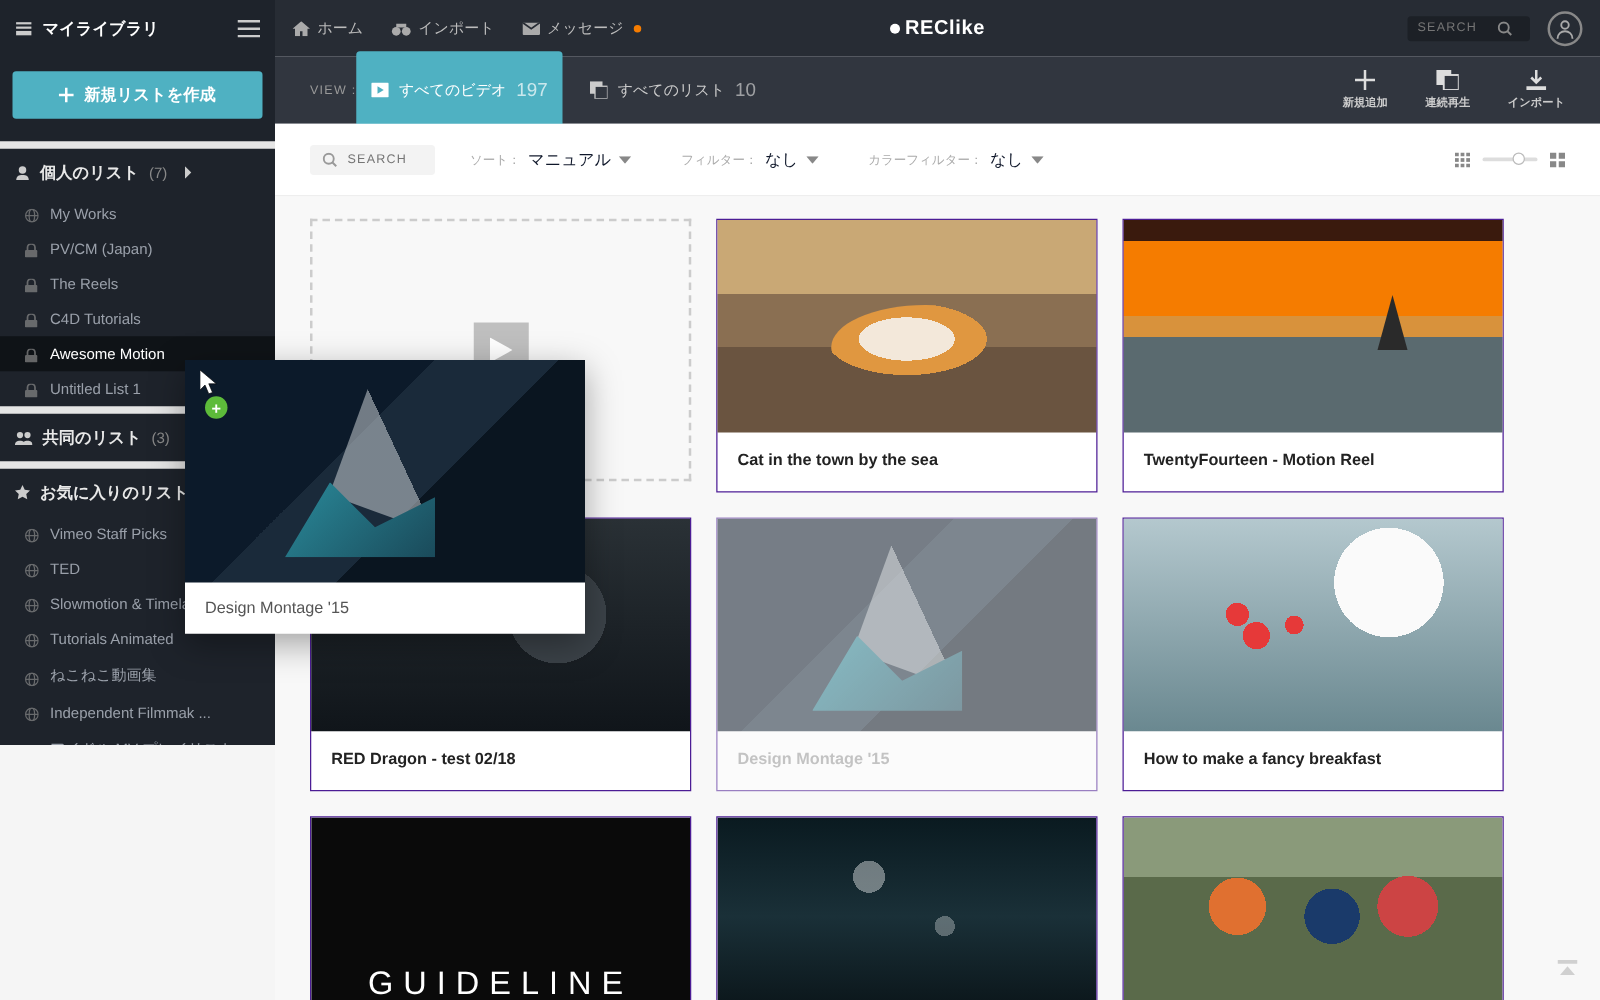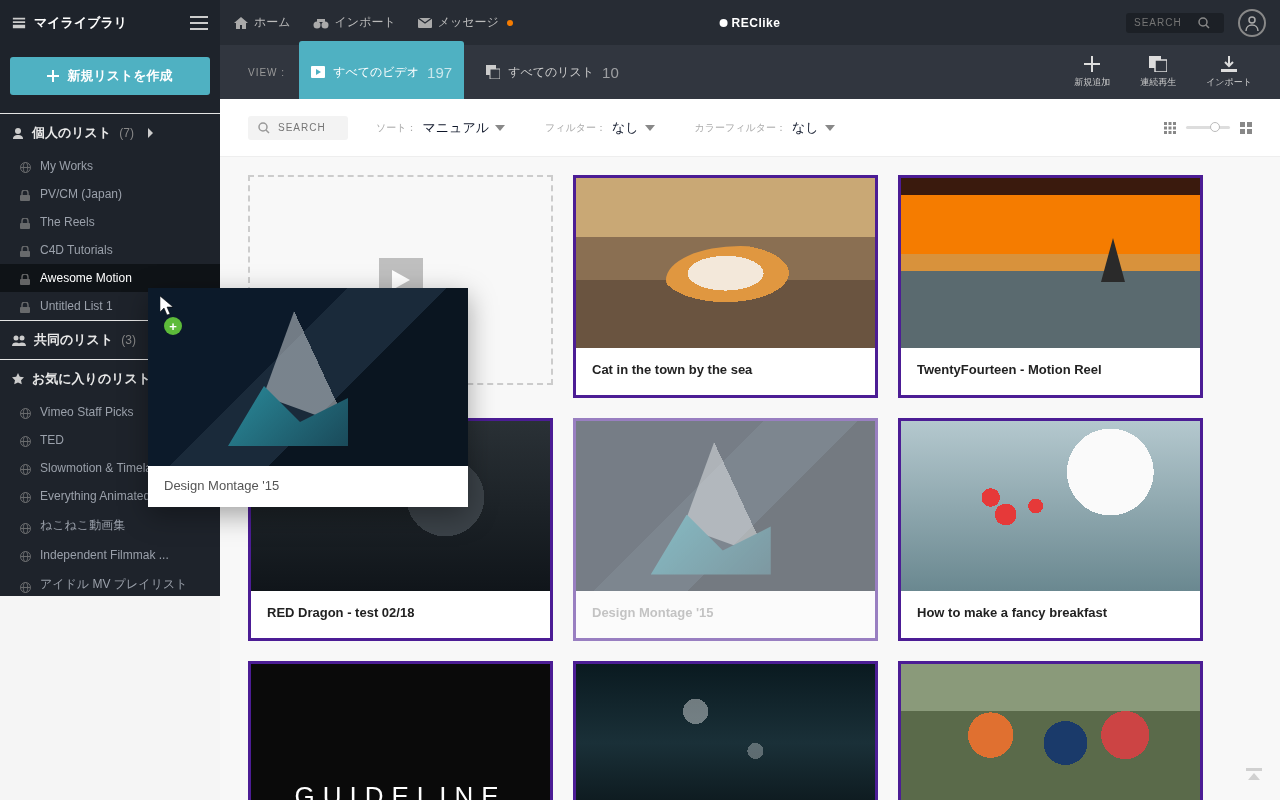--- a/index.html
+++ b/index.html
@@ -3,62 +3,62 @@
 <meta charset="utf-8">
 <style>
 * { margin: 0; padding: 0; box-sizing: border-box; font-family: -apple-system, "Hiragino Kaku Gothic Pro", Meiryo, sans-serif; }
 body { background: #f5f5f5; overflow: hidden; width: 1280px; height: 800px; position: relative; }
 
 
 .sidebar { position: absolute; left: 0; top: 0; width: 220px; height: 596px; background: #1e232b; color: #ccc; overflow: hidden; }
 .sb-hdr { height: 45px; display: flex; align-items: center; padding: 0 12px; font-size: 13px; font-weight: bold; color: #fff; }
 .sb-hdr .menu-icn { margin-left: auto; cursor: pointer; }
 .new-list-btn { margin: 12px 10px 18px; height: 38px; background: #4fb1c2; border-radius: 3px; display: flex; align-items: center; justify-content: center; color: #fff; font-size: 13px; font-weight: bold; cursor: pointer; gap: 8px; }
-.sec-title { padding: 10px 12px; font-size: 13px; color: #e8e8e8; font-weight: bold; display: flex; align-items: center; gap: 8px; border-top: 1px solid #e5e5e5; cursor: pointer; }
+.sec-title { padding: 10px 12px; font-size: 13px; color: #e8e8e8; font-weight: bold; display: flex; align-items: center; gap: 8px; border-top: 6px solid #e5e5e5; cursor: pointer; }
 .sec-title .cnt { color: #888; font-weight: normal; font-size: 12px; }
 .sec-title .chev { margin-left: 4px; }
 .li-item { padding: 7px 12px 7px 20px; font-size: 12px; color: #9aa0aa; display: flex; align-items: flex-end; gap: 8px; cursor: pointer; white-space: nowrap; overflow: hidden; text-overflow: ellipsis; }
 .li-item.active { background: #0f1317; color: #fff; }
 .li-item .icn { width: 12px; display: inline-block; opacity: .7; }
 
 
 .topbar { position: absolute; left: 220px; top: 0; right: 0; height: 45px; background: #272c34; display: flex; align-items: center; padding: 0 14px; color: #bbb; font-size: 12px; }
 .tb-lnk { display: flex; align-items: center; gap: 6px; margin-right: 22px; cursor: pointer; }
 .tb-dot { width: 6px; height: 6px; background: #f57c00; border-radius: 50%; margin-left: 2px; }
-.brand { position: absolute; left: 50%; transform: translateX(-50%); color: #fff; font-size: 12px; font-weight: bold; letter-spacing: .5px; display: flex; align-items: center; gap: 4px; }
+.brand { position: absolute; left: 50%; transform: translateX(-50%); color: #fff; font-size: 16px; font-weight: bold; letter-spacing: .5px; display: flex; align-items: center; gap: 4px; }
 .brand-dot { width: 8px; height: 8px; background: #fff; border-radius: 50%; }
 .tb-right { margin-left: auto; display: flex; align-items: center; gap: 14px; }
 .search-box { display: flex; align-items: center; background: #1c2026; border-radius: 3px; padding: 4px 8px; width: 98px; }
 .search-box input { background: transparent; border: none; outline: none; color: #aaa; font-size: 10px; width: 64px; letter-spacing: 1px; }
 .avatar { width: 28px; height: 28px; border: 2px solid #888; border-radius: 50%; display:flex; align-items:center; justify-content:center; }
 
 
 .viewbar { position: absolute; left: 220px; top: 45px; right: 0; height: 54px; background: #31363f; display: flex; align-items: center; padding: 0 28px; color: #ccc; font-size: 12px; }
-.vb-label { color: #999; font-size: 10px; letter-spacing: 1px; margin-right: 14px; }
+.vb-label { color: #999; font-size: 10px; letter-spacing: 1px; }
 .vb-pill { display: flex; align-items: center; gap: 8px; padding: 23px 12px; border-radius: 3px; margin-right: 10px; cursor: pointer; font-size: 12px; }
 .vb-pill.active { background: #4fb1c2; color: #fff; }
 .vb-pill .cnt { opacity: .7; font-size: 15px; }
-.vb-actions { margin-left: auto; display: flex; gap: 30px; }
+.vb-actions { margin-left: auto; display: flex; gap: 30px; font-weight: bold; }
 .vb-act { display: flex; flex-direction: column; align-items: center; gap: 4px; font-size: 9px; color: #ccc; cursor: pointer; }
 
 
 .filterbar { position: absolute; left: 220px; top: 99px; right: 0; height: 58px; background: #fff; display: flex; align-items: center; padding: 0 28px; font-size: 11px; color: #666; border-bottom: 1px solid #eee; }
 .f-search { display: flex; align-items: center; gap: 8px; background: #f3f3f3; border-radius: 3px; padding: 6px 10px; width: 100px; margin-right: 28px; }
 .f-search input { border: none; outline: none; background: transparent; width: 60px; font-size: 10px; letter-spacing: 1px; }
 .f-grp { display: flex; align-items: center; gap: 6px; margin-right: 40px; cursor: pointer; }
 .f-grp .lbl { color: #aaa; font-size: 10px; }
 .f-grp .val { font-size: 13px; color: #0f172a; }
 .view-ctrls { margin-left: auto; display: flex; align-items: center; gap: 10px; }
 .slider { width: 44px; height: 3px; background: #ddd; border-radius: 2px; position: relative; }
 .slider .knob { position: absolute; top: -4px; left: 24px; width: 10px; height: 10px; background: #fff; border: 1px solid #bbb; border-radius: 50%; }
 
 
 .main { position: absolute; left: 220px; top: 157px; right: 0; bottom: 0; overflow: hidden; padding: 18px 28px; background: #f8f8f8; }
 .grid { display: grid; grid-template-columns: repeat(3, 305px); gap: 20px; }
-.card { background: #fff; border: 3px solid #4c1d95; cursor: pointer; }
+.card { background: #fff; border: 1px solid #4c1d95; cursor: pointer; }
 .card.ghost { opacity: .55; }
 .thumb { width: 100%; height: 170px; background: #ddd; display: block; }
 .card-title { padding: 14px 16px 18px; font-size: 13px; color: #222; font-weight: 600; }
 .card.ghost .card-title { color: #999; }
 .drop-zone { border: 2px dashed #ccc; background: transparent; height: 210px; display: flex; align-items: center; justify-content: center; position: relative; }
 .drop-zone .play-blk { width: 44px; height: 44px; background: #bfbfbf; display: flex; align-items: center; justify-content: center; position: relative; }
 .drop-zone .plus-badge { position: absolute; right: -8px; bottom: -8px; width: 16px; height: 16px; border-radius: 50%; background: #bfbfbf; display: flex; align-items: center; justify-content: center; color: #fff; font-size: 12px; }
 
 .card.partial { height: 158px; overflow: hidden; }
 .card.partial .thumb { height: 158px; }
@@ -241,21 +241,21 @@
         <span>Slowmotion &amp; Timela ...</span>
       </div>
       <div class="li-item">
         <span class="icn">
           <svg width="11" height="11" viewBox="0 0 11 11" fill="none" stroke="#888" stroke-width="1">
             <circle cx="5.5" cy="5.5" r="5"></circle>
             <ellipse cx="5.5" cy="5.5" rx="2.2" ry="5"></ellipse>
             <line x1="0.5" y1="5.5" x2="10.5" y2="5.5"></line>
           </svg>
         </span>
-        <span>Everything Animated</span>
+        <span>Tutorials Animated</span>
       </div>
       <div class="li-item">
         <span class="icn">
           <svg width="11" height="11" viewBox="0 0 11 11" fill="none" stroke="#888" stroke-width="1">
             <circle cx="5.5" cy="5.5" r="5"></circle>
             <ellipse cx="5.5" cy="5.5" rx="2.2" ry="5"></ellipse>
             <line x1="0.5" y1="5.5" x2="10.5" y2="5.5"></line>
           </svg>
         </span>
         <span>ねこねこ動画集</span>

